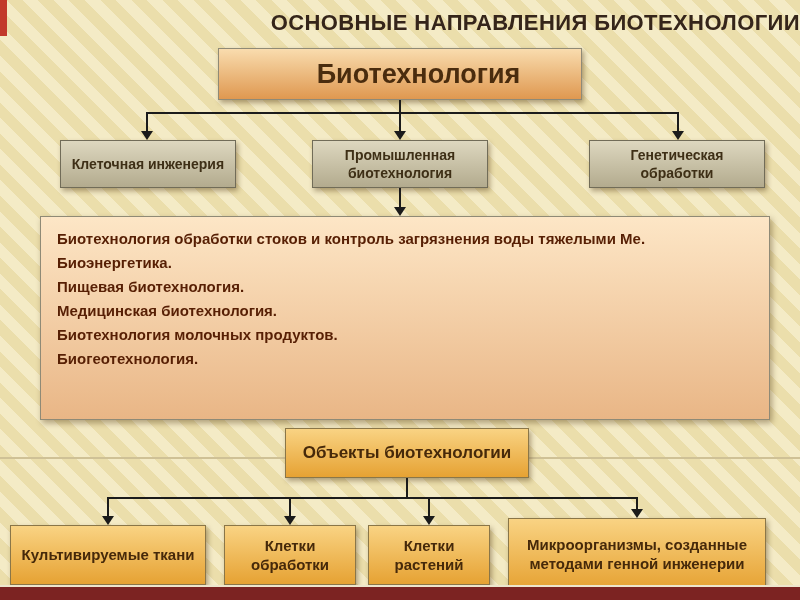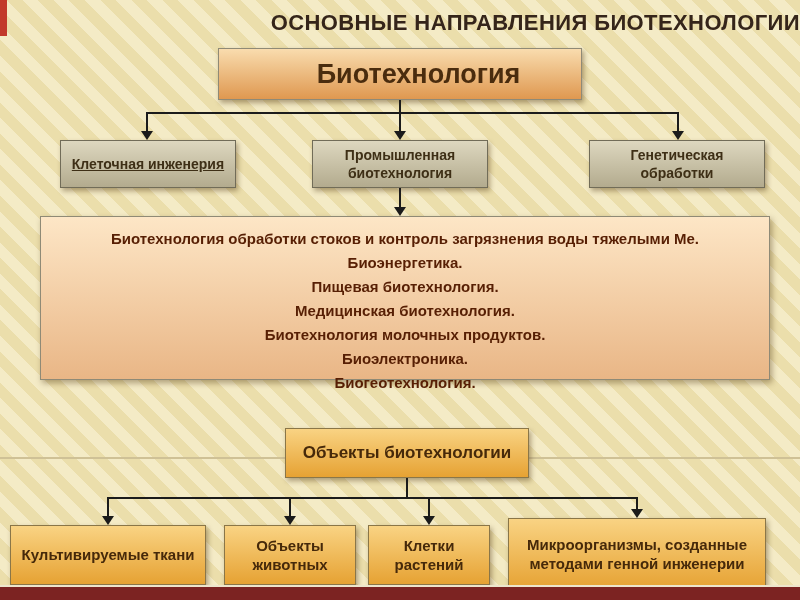--- a/index.html
+++ b/index.html
@@ -37,33 +37,33 @@
     left: 218px; top: 48px; width: 364px; height: 52px;
     background: linear-gradient(#f9dcae, #df9850);
     font-size: 27px; color: #4a2c0e; padding-left: 37px;
   }
   .olive-box {
     background: linear-gradient(#ddd7bf, #b3ab8e);
     border-color: #716c58;
     font-size: 14px; color: #3e2f16; line-height: 1.3;
     padding: 2px 6px;
   }
-  .branch-left   { left: 60px;  top: 140px; width: 176px; height: 48px; text-decoration: underline; }
+  .branch-left   { left: 60px;  top: 140px; width: 176px; height: 48px; }
   .branch-center { left: 312px; top: 140px; width: 176px; height: 48px; }
   .branch-right  { left: 589px; top: 140px; width: 176px; height: 48px; }
   .list-box {
     position: absolute;
-    left: 40px; top: 216px; width: 730px; height: 164px;
+    left: 40px; top: 216px; width: 730px; height: 204px;
     background: linear-gradient(#fde6c6, #e9b686);
     border: 1px solid #8f8a76;
     box-shadow: 2px 3px 6px rgba(70,45,10,.40);
     padding: 10px 16px;
     color: #571f04; font-weight: bold;
     font-size: 15px; line-height: 24px;
-    text-align: center;
+    text-align: left;
   }
   .gold-box {
     background: linear-gradient(#f9d383, #e6a233);
     border-color: #8a7648;
     font-size: 15px; color: #46290a; line-height: 1.28;
     padding: 2px 6px;
   }
   .objects-box { left: 285px; top: 428px; width: 244px; height: 50px; font-size: 17px; }
   .obj1 { left: 10px;  top: 525px; width: 196px; height: 60px; }
   .obj2 { left: 224px; top: 525px; width: 132px; height: 60px; }
@@ -124,21 +124,20 @@
 
   <div class="vline" style="left:399px; top:188px; height:19px;"></div>
   <div class="arrow-down" style="left:394px; top:207px;"></div>
 
   <div class="list-box">
     <div>Биотехнология обработки стоков и контроль загрязнения воды тяжелыми Ме.</div>
     <div>Биоэнергетика.</div>
     <div>Пищевая биотехнология.</div>
     <div>Медицинская биотехнология.</div>
     <div>Биотехнология молочных продуктов.</div>
-    <div>Биоэлектроника.</div>
     <div>Биогеотехнология.</div>
   </div>
 
   <div class="divider"></div>
 
   <div class="box gold-box objects-box">
     <span>Объекты биотехнологии</span>
   </div>
 
   <div class="vline" style="left:406px; top:478px; height:19px;"></div>
@@ -149,21 +148,21 @@
   <div class="vline" style="left:636px; top:497px; height:12px;"></div>
   <div class="arrow-down" style="left:102px; top:516px;"></div>
   <div class="arrow-down" style="left:284px; top:516px;"></div>
   <div class="arrow-down" style="left:423px; top:516px;"></div>
   <div class="arrow-down" style="left:631px; top:509px;"></div>
 
   <div class="box gold-box obj1">
     <span>Культивируемые ткани</span>
   </div>
   <div class="box gold-box obj2">
-    <span>Объекты животных</span>
+    <span>Клетки обработки</span>
   </div>
   <div class="box gold-box obj3">
     <span>Клетки растений</span>
   </div>
   <div class="box gold-box obj4">
     <span>Микроорганизмы, созданные методами генной инженерии</span>
   </div>
 
   <div class="bottom-bar"></div>
 

